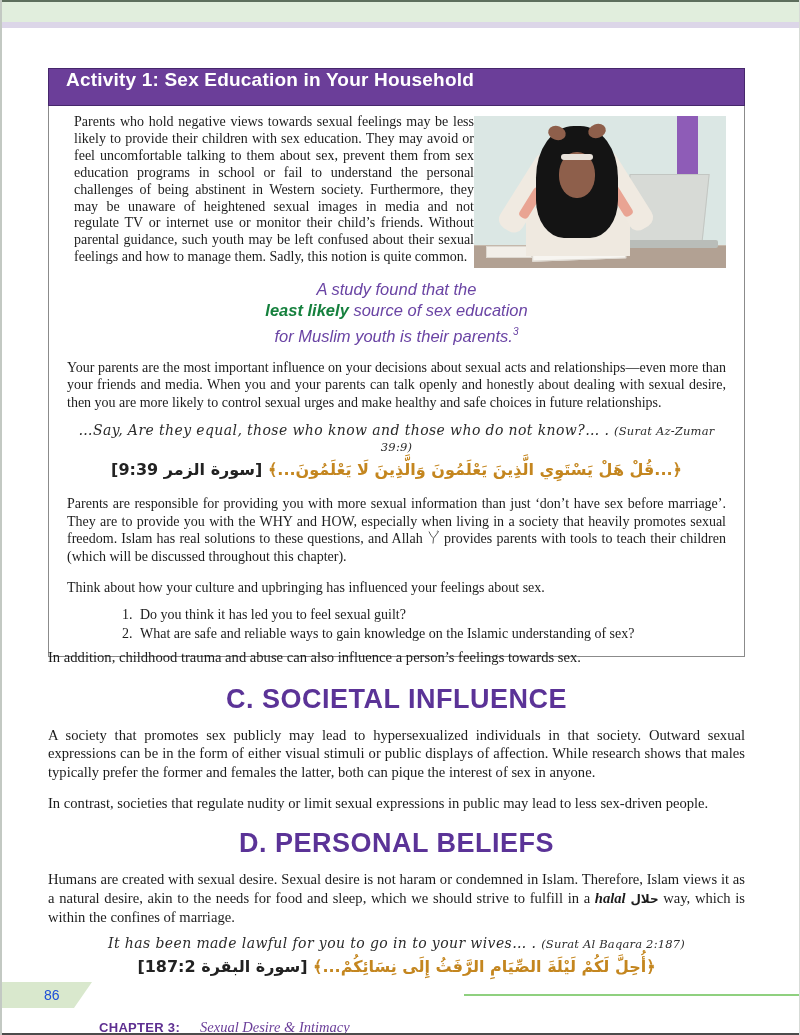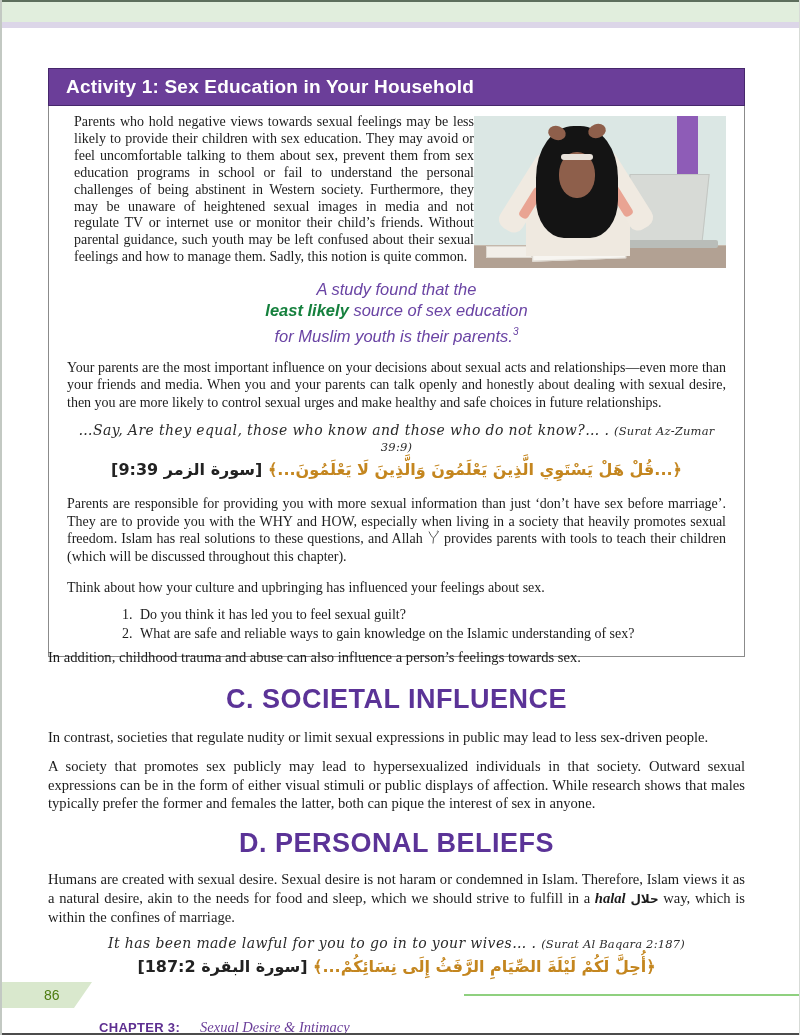--- a/index.html
+++ b/index.html
@@ -16,21 +16,21 @@
   .band-lavender{position:absolute;top:22px;left:0;right:0;height:6px;background:#dcd6e8;}
   .edge-bottom{position:absolute;bottom:0;left:0;right:0;height:2px;background:#4c4c4c;}
 
   
   .activity-box{
     position:absolute;left:46px;top:68px;width:697px;
     border:1.5px solid #8b8b8b;background:#fff;box-sizing:border-box;
   }
   .activity-header{
     background:#6b3e99;border:1px solid #46276b;margin:-1px;
-    height:36px;display:flex;align-items:center;padding-left:17px;
+    height:36px;display:flex;align-items:flex-start;padding-left:17px;
     font-family:"Liberation Sans", sans-serif;font-weight:bold;
     font-size:19px;color:#ffffff;letter-spacing:.2px;
   }
   .box-content{padding:9px 18px 13px 18px;}
   .intro-row{display:flex;justify-content:space-between;}
   .intro-text{width:408px;font-size:14px;line-height:16.9px;text-align:justify;margin-left:7px;}
 
   
   .photo{position:relative;width:252px;height:152px;background:#dbe7e4;overflow:hidden;flex-shrink:0;margin-top:2px;}
   .photo .stripe{position:absolute;left:203px;top:0;width:21px;height:86px;background:#8e5cb7;}
@@ -87,21 +87,21 @@
 
   .honorific-icon svg{vertical-align:-2px;}
 
   
   .footer-line{position:absolute;left:462px;top:994px;right:0;height:2px;background:#8fd07f;}
   .footer-band{
     position:absolute;left:0;top:982px;width:90px;height:26px;background:#d9e8cd;
     clip-path:polygon(0 0,90px 0,72px 100%,0 100%);
     display:flex;align-items:center;
   }
-  .page-num{margin-left:42px;font-family:"Liberation Sans", sans-serif;font-size:14px;color:#4d7c0f;}
+  .page-num{margin-left:42px;font-family:"Liberation Sans", sans-serif;font-size:14px;color:#1d4ed8;}
   .chapter{
     position:absolute;left:97px;top:987px;display:flex;align-items:baseline;gap:20px;
   }
   .chapter-label{font-family:"Liberation Sans", sans-serif;font-weight:bold;font-size:13px;color:#5e2f91;letter-spacing:.3px;}
   .chapter-title{font-family:"Liberation Serif", serif;font-style:italic;font-size:14.5px;color:#6b3e99;margin-top:32px;}
 </style>
 </head>
 <body>
 
 <div class="page">
@@ -174,22 +174,22 @@
       </div>
 
     </div>
   </div>
 
   <div class="flow">
     <div class="body-para">In addition, childhood trauma and abuse can also influence a person’s feelings towards sex.</div>
 
     <div class="h2" style="margin-top:17px;">C. SOCIETAL INFLUENCE</div>
 
+    <div class="body-para" style="margin-top:11px;">A society that promotes sex publicly may lead to hypersexualized individuals in that society. Outward sexual expressions can be in the form of either visual stimuli or public displays of affection. While research shows that males typically prefer the former and females the latter, both can pique the interest of sex in anyone.</div>
     <div class="body-para" style="margin-top:13px;">In contrast, societies that regulate nudity or limit sexual expressions in public may lead to less sex-driven people.</div>
-    <div class="body-para" style="margin-top:11px;">A society that promotes sex publicly may lead to hypersexualized individuals in that society. Outward sexual expressions can be in the form of either visual stimuli or public displays of affection. While research shows that males typically prefer the former and females the latter, both can pique the interest of sex in anyone.</div>
 
     <div class="h2" style="margin-top:15px;">D. PERSONAL BELIEFS</div>
 
     <div class="body-para" style="margin-top:11px;">
       <span>Humans are created with sexual desire. Sexual desire is not haram or condemned in Islam. Therefore, Islam views it as a natural desire, akin to the needs for food and sleep, which we should strive to fulfill in a </span><span class="halal">halal</span>
       <span class="ar-inline" dir="rtl">حلال</span><span> way, which is within the confines of marriage.</span>
     </div>
 
     <div class="quote-en" style="margin-top:8px;">
       <span>It has been made lawful for you to go in to your wives… .</span>

